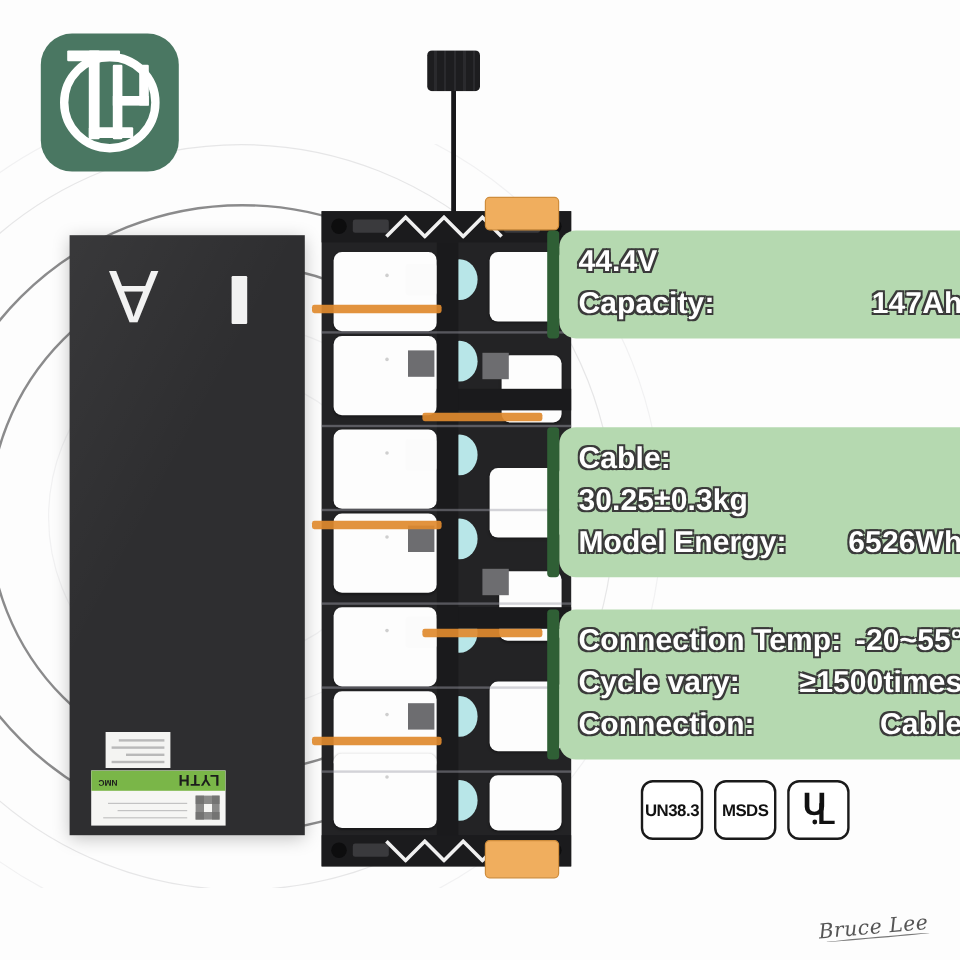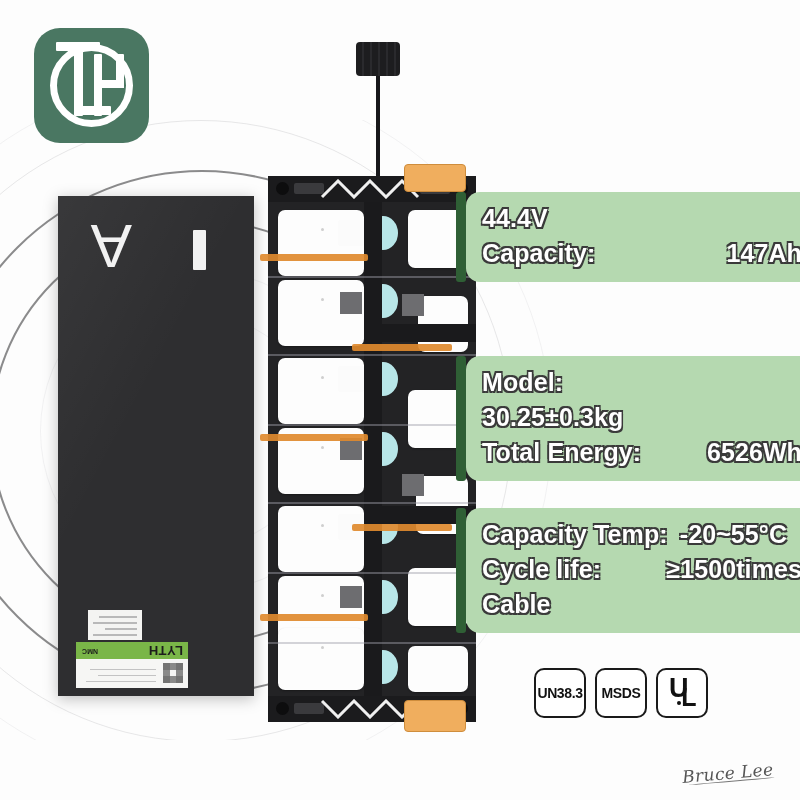--- a/index.html
+++ b/index.html
@@ -93,21 +93,21 @@
         text-shadow:-1.6px -1.6px 0 #3a3a3a,1.6px -1.6px 0 #3a3a3a,-1.6px 1.6px 0 #3a3a3a,1.6px 1.6px 0 #3a3a3a;
         letter-spacing:.1px;}
   .srow.inline{justify-content:flex-start;gap:10px;}
   .srow.inline .v{margin-left:2px;}
 
   #spec1{top:192px;}
   #spec2{top:356px;}
   #spec3{top:508px;}
 
   
-  .certs{position:absolute;left:534px;top:668px;display:flex;gap:9px;align-items:flex-end;}
+  .certs{position:absolute;left:534px;top:650px;display:flex;gap:9px;align-items:flex-end;}
   .cert{width:52px;height:50px;border:2px solid #1a1a1a;border-radius:10px;background:#fff;
         display:flex;align-items:center;justify-content:center;box-sizing:border-box;}
   .cert span{font-size:14px;font-weight:700;color:#111;letter-spacing:-.4px;}
   .cert.ul{position:relative;}
   .cert.ul .u{position:absolute;left:11px;top:5px;font-size:27px;font-weight:700;color:#111;line-height:27px;}
   .cert.ul .l{position:absolute;right:10px;bottom:6px;font-size:25px;font-weight:700;color:#111;line-height:25px;}
   .cert.ul .d{position:absolute;left:19px;bottom:11px;width:4px;height:4px;border-radius:50%;background:#111;}
 
   .disclaim{position:absolute;left:437px;top:697px;width:358px;font-size:9.2px;line-height:15px;
         color:#2b2b2b;}
@@ -273,42 +273,43 @@
     </div>
     <div class="srow">
       <span class="k">Capacity:</span>
       <span class="v">147Ah</span>
     </div>
   </div>
 
   <div class="spec" id="spec2">
     <div class="accent"></div>
     <div class="srow inline">
-      <span class="k">Model:</span>
+      <span class="k">Cable:</span>
     </div>
     <div class="srow">
       <span class="v">30.25±0.3kg</span>
     </div>
     <div class="srow">
-      <span class="k">Total Energy:</span>
+      <span class="k">Model Energy:</span>
       <span class="v">6526Wh</span>
     </div>
   </div>
 
   <div class="spec" id="spec3">
     <div class="accent"></div>
     <div class="srow inline">
-      <span class="k">Capacity Temp:</span>
+      <span class="k">Connection Temp:</span>
       <span class="v">-20~55°C</span>
     </div>
     <div class="srow">
-      <span class="k">Cycle life:</span>
+      <span class="k">Cycle vary:</span>
       <span class="v">≥1500times</span>
     </div>
     <div class="srow">
+      <span class="k">Connection:</span>
       <span class="v">Cable</span>
     </div>
   </div>
 
   <div class="certs">
     <div class="cert">
       <span>UN38.3</span>
     </div>
     <div class="cert">
       <span>MSDS</span>

